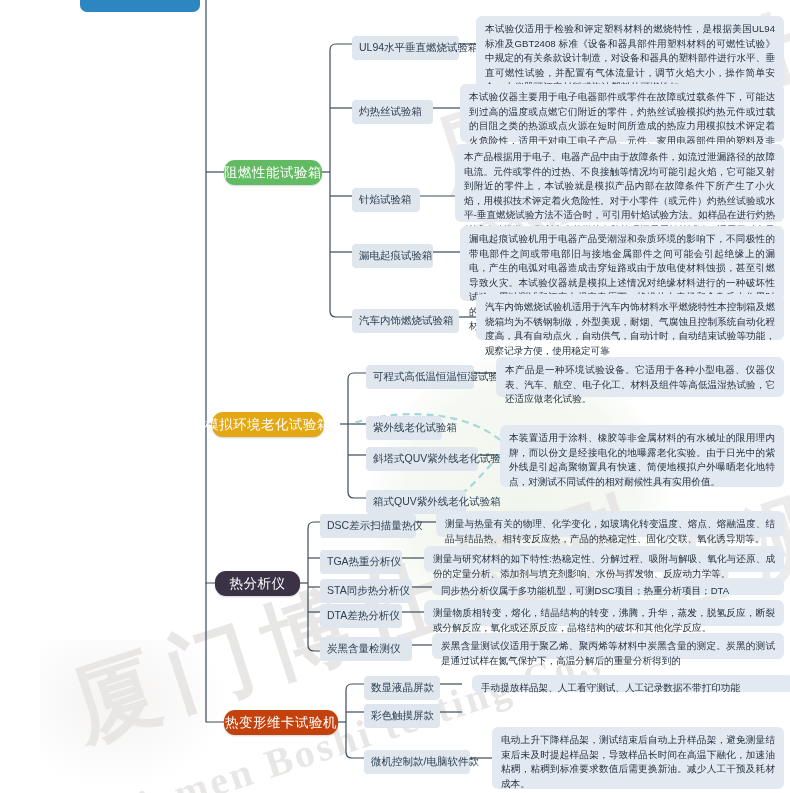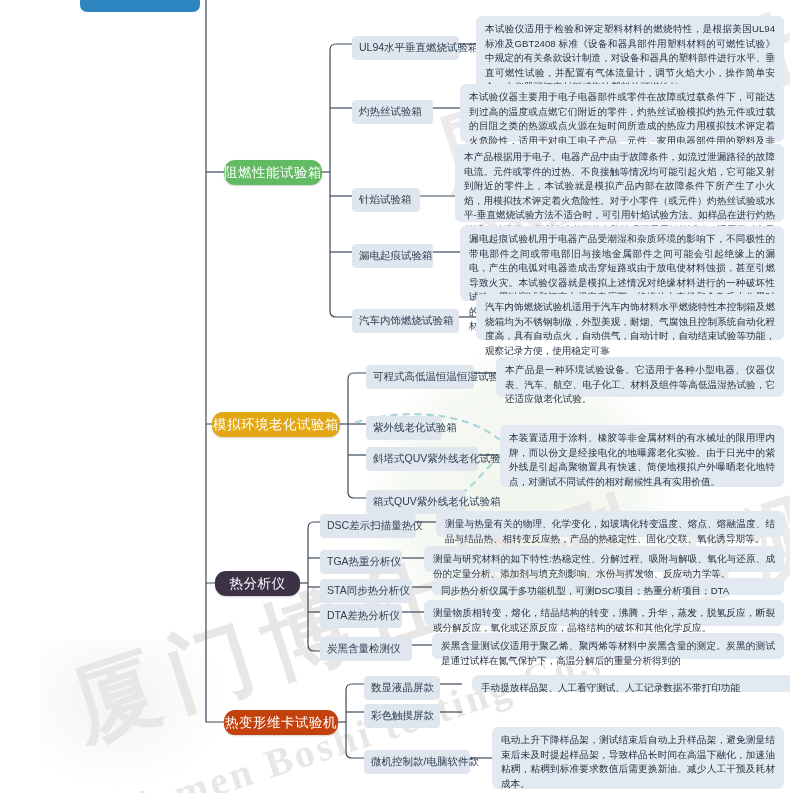--- a/index.html
+++ b/index.html
@@ -178,21 +178,21 @@
     <span>漏电起痕试验机用于电器产品受潮湿和杂质环境的影响下，不同极性的带电部件之间或带电部旧与接地金属部件之间可能会引起绝缘上的漏电，产生的电弧对电器造成击穿短路或由于放电使材料蚀损，甚至引燃导致火灾。本试验仪器就是模拟上述情况对绝缘材料进行的一种破坏性试验，用以测试和评定在规定电压下，绝缘体在电场和含杂质水作用时的相对耐漏电起痕性。适用于电工电子产品，家用电器的固体电器绝缘材料及其产品。</span>
   </div>
 
   <div class="node l2" style="left:352px;top:309px;width:107px;height:16px;">
     <span>汽车内饰燃烧试验箱</span>
   </div>
   <div class="desc" style="left:476px;top:294px;width:308px;height:46px;">
     <span>汽车内饰燃烧试验机适用于汽车内饰材料水平燃烧特性本控制箱及燃烧箱均为不锈钢制做，外型美观，耐烟、气腐蚀且控制系统自动化程度高，具有自动点火，自动供气，自动计时，自动结束试验等功能，观察记录方便，使用稳定可靠</span>
   </div>
 
-  <div class="node l1 orange" style="left:212px;top:412px;width:128px;height:25px;">
+  <div class="node l1 orange" style="left:212px;top:412px;width:112px;height:25px;">
     <span>模拟环境老化试验箱</span>
   </div>
 
   <div class="node l2" style="left:366px;top:365px;width:108px;height:16px;">
     <span>可程式高低温恒温恒湿试验箱</span>
   </div>
   <div class="desc" style="left:496px;top:357px;width:288px;height:40px;">
     <span>本产品是一种环境试验设备。它适用于各种小型电器、仪器仪表、汽车、航空、电子化工、材料及组件等高低温湿热试验，它还适应做老化试验。</span>
   </div>
 

